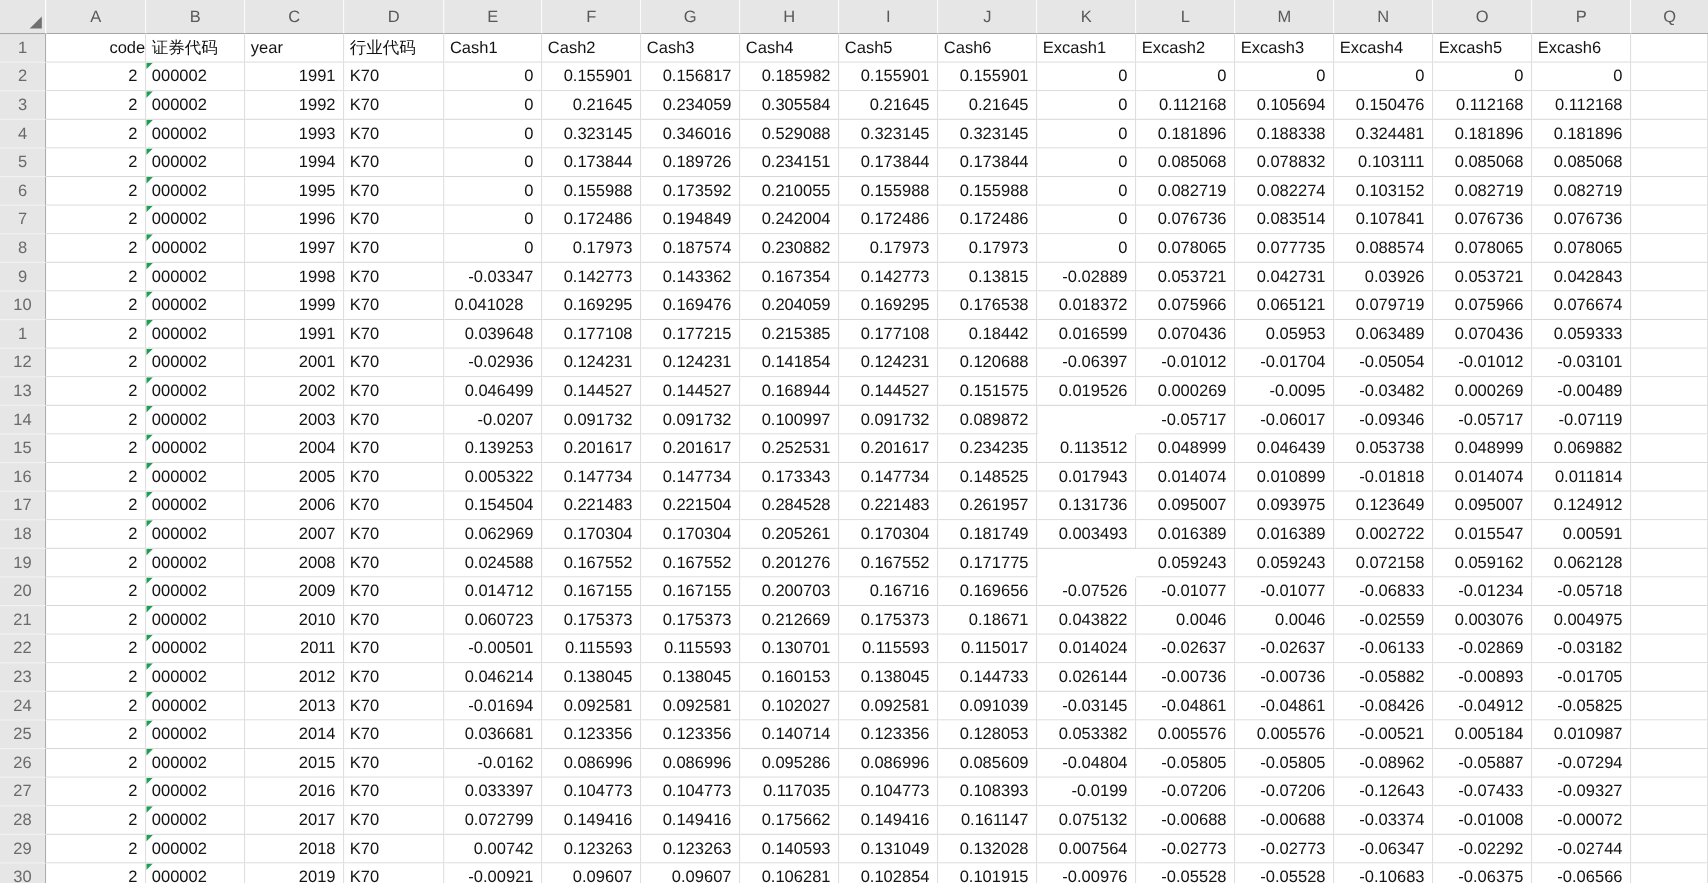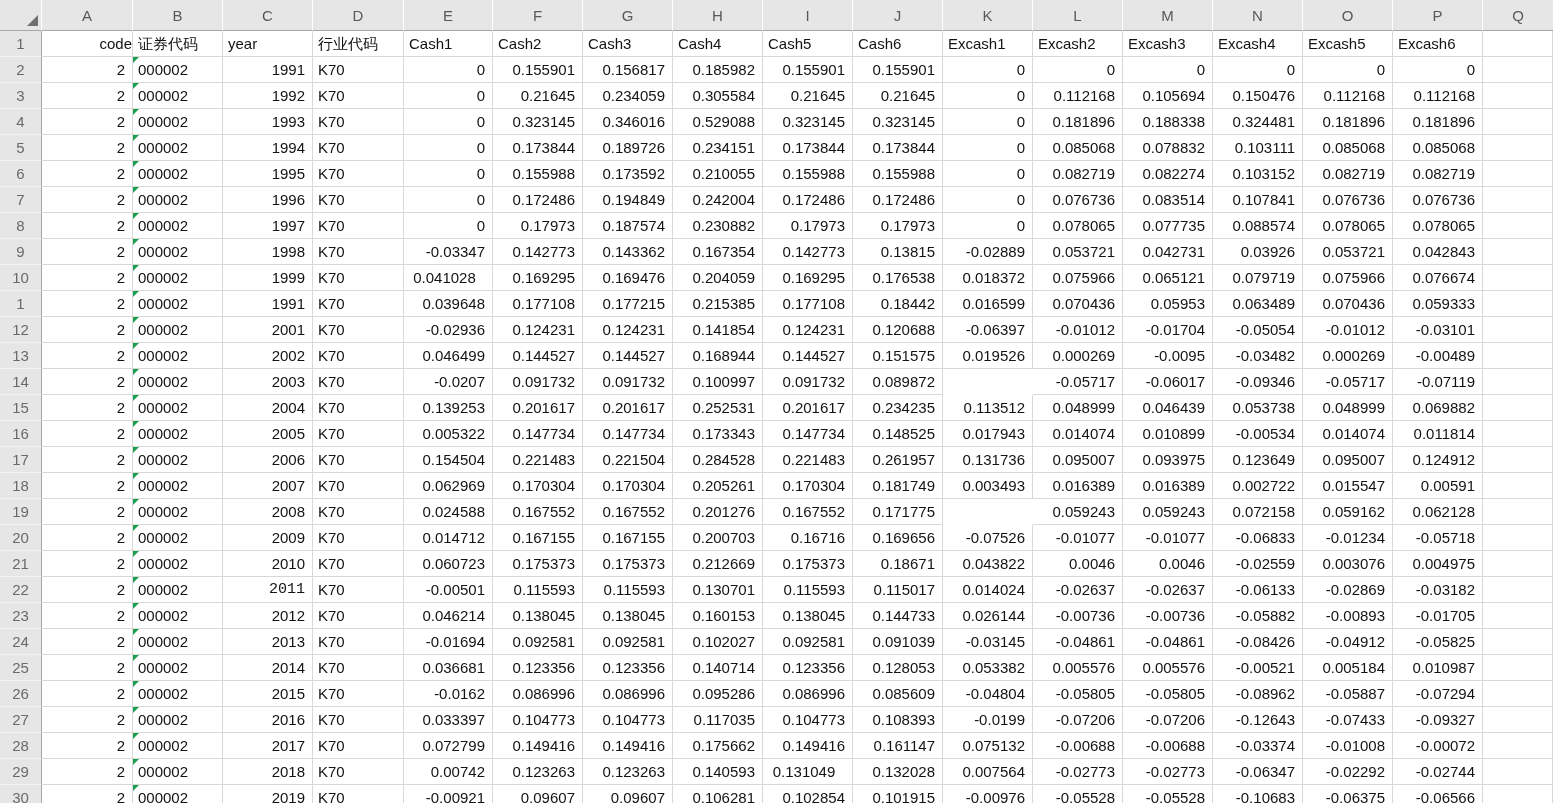--- a/index.html
+++ b/index.html
@@ -394,21 +394,21 @@
         <div class="cell txt" style="width: 91px; flex: 0 0 91px;">K70</div>
         <div class="cell num" style="width: 89px; flex: 0 0 89px;">0.005322</div>
         <div class="cell num" style="width: 90px; flex: 0 0 90px;">0.147734</div>
         <div class="cell num" style="width: 90px; flex: 0 0 90px;">0.147734</div>
         <div class="cell num" style="width: 90px; flex: 0 0 90px;">0.173343</div>
         <div class="cell num" style="width: 90px; flex: 0 0 90px;">0.147734</div>
         <div class="cell num" style="width: 90px; flex: 0 0 90px;">0.148525</div>
         <div class="cell num" style="width: 90px; flex: 0 0 90px;">0.017943</div>
         <div class="cell num" style="width: 90px; flex: 0 0 90px;">0.014074</div>
         <div class="cell num" style="width: 90px; flex: 0 0 90px;">0.010899</div>
-        <div class="cell num" style="width: 90px; flex: 0 0 90px;">-0.00534</div>
+        <div class="cell num" style="width: 90px; flex: 0 0 90px;">-0.01818</div>
         <div class="cell num" style="width: 90px; flex: 0 0 90px;">0.014074</div>
         <div class="cell num" style="width: 90px; flex: 0 0 90px;">0.011814</div>
         <div class="cell txt" style="width: 70px; flex: 0 0 70px;"></div>
       </div>
       <div class="row">
         <div class="rowh">17</div>
         <div class="cell num" style="width: 91px; flex: 0 0 91px;">2</div>
         <div class="cell txt" style="width: 90px; flex: 0 0 90px;"><span class="flag"></span>000002</div>
         <div class="cell num" style="width: 90px; flex: 0 0 90px;">2006</div>
         <div class="cell txt" style="width: 91px; flex: 0 0 91px;">K70</div>
@@ -503,21 +503,21 @@
         <div class="cell num" style="width: 90px; flex: 0 0 90px;">0.0046</div>
         <div class="cell num" style="width: 90px; flex: 0 0 90px;">-0.02559</div>
         <div class="cell num" style="width: 90px; flex: 0 0 90px;">0.003076</div>
         <div class="cell num" style="width: 90px; flex: 0 0 90px;">0.004975</div>
         <div class="cell txt" style="width: 70px; flex: 0 0 70px;"></div>
       </div>
       <div class="row">
         <div class="rowh">22</div>
         <div class="cell num" style="width: 91px; flex: 0 0 91px;">2</div>
         <div class="cell txt" style="width: 90px; flex: 0 0 90px;"><span class="flag"></span>000002</div>
-        <div class="cell num" style="width: 90px; flex: 0 0 90px; font-family: Liberation Mono, monospace;">2011</div>
+        <div class="cell num" style="width: 90px; flex: 0 0 90px;">2011</div>
         <div class="cell txt" style="width: 91px; flex: 0 0 91px;">K70</div>
         <div class="cell num" style="width: 89px; flex: 0 0 89px;">-0.00501</div>
         <div class="cell num" style="width: 90px; flex: 0 0 90px;">0.115593</div>
         <div class="cell num" style="width: 90px; flex: 0 0 90px;">0.115593</div>
         <div class="cell num" style="width: 90px; flex: 0 0 90px;">0.130701</div>
         <div class="cell num" style="width: 90px; flex: 0 0 90px;">0.115593</div>
         <div class="cell num" style="width: 90px; flex: 0 0 90px;">0.115017</div>
         <div class="cell num" style="width: 90px; flex: 0 0 90px;">0.014024</div>
         <div class="cell num" style="width: 90px; flex: 0 0 90px;">-0.02637</div>
         <div class="cell num" style="width: 90px; flex: 0 0 90px;">-0.02637</div>
@@ -649,21 +649,21 @@
       <div class="row">
         <div class="rowh">29</div>
         <div class="cell num" style="width: 91px; flex: 0 0 91px;">2</div>
         <div class="cell txt" style="width: 90px; flex: 0 0 90px;"><span class="flag"></span>000002</div>
         <div class="cell num" style="width: 90px; flex: 0 0 90px;">2018</div>
         <div class="cell txt" style="width: 91px; flex: 0 0 91px;">K70</div>
         <div class="cell num" style="width: 89px; flex: 0 0 89px;">0.00742</div>
         <div class="cell num" style="width: 90px; flex: 0 0 90px;">0.123263</div>
         <div class="cell num" style="width: 90px; flex: 0 0 90px;">0.123263</div>
         <div class="cell num" style="width: 90px; flex: 0 0 90px;">0.140593</div>
-        <div class="cell num" style="width: 90px; flex: 0 0 90px; text-align: center;">0.131049</div>
+        <div class="cell num" style="width: 90px; flex: 0 0 90px;">0.131049</div>
         <div class="cell num" style="width: 90px; flex: 0 0 90px;">0.132028</div>
         <div class="cell num" style="width: 90px; flex: 0 0 90px;">0.007564</div>
         <div class="cell num" style="width: 90px; flex: 0 0 90px;">-0.02773</div>
         <div class="cell num" style="width: 90px; flex: 0 0 90px;">-0.02773</div>
         <div class="cell num" style="width: 90px; flex: 0 0 90px;">-0.06347</div>
         <div class="cell num" style="width: 90px; flex: 0 0 90px;">-0.02292</div>
         <div class="cell num" style="width: 90px; flex: 0 0 90px;">-0.02744</div>
         <div class="cell txt" style="width: 70px; flex: 0 0 70px;"></div>
       </div>
       <div class="row">

